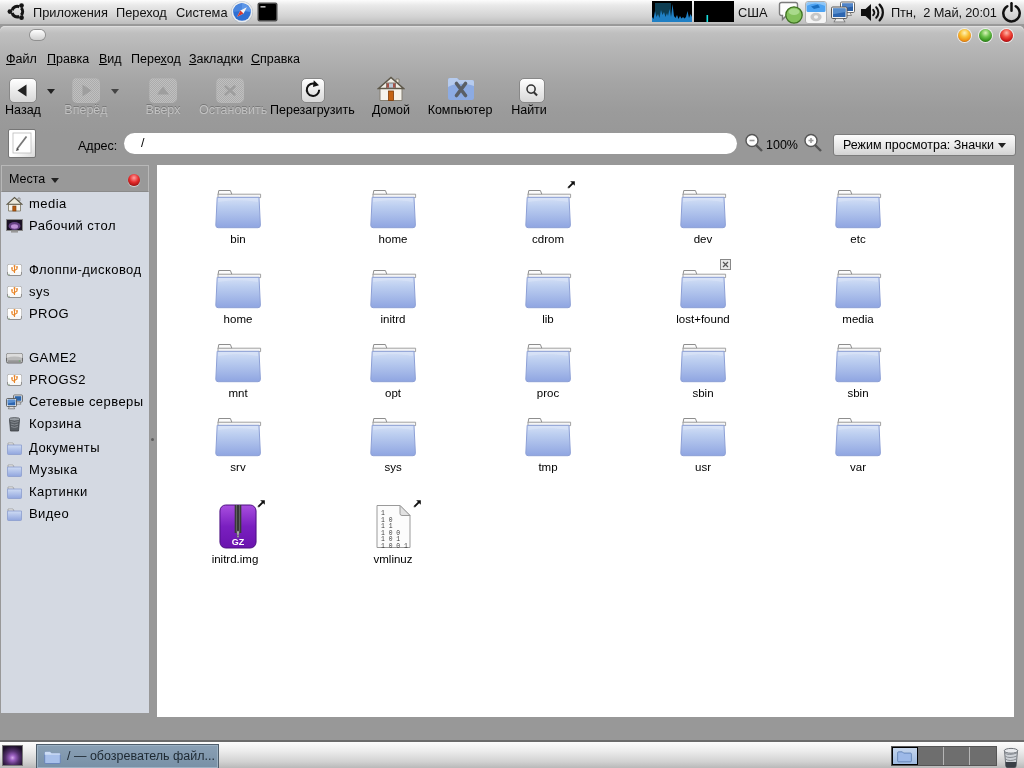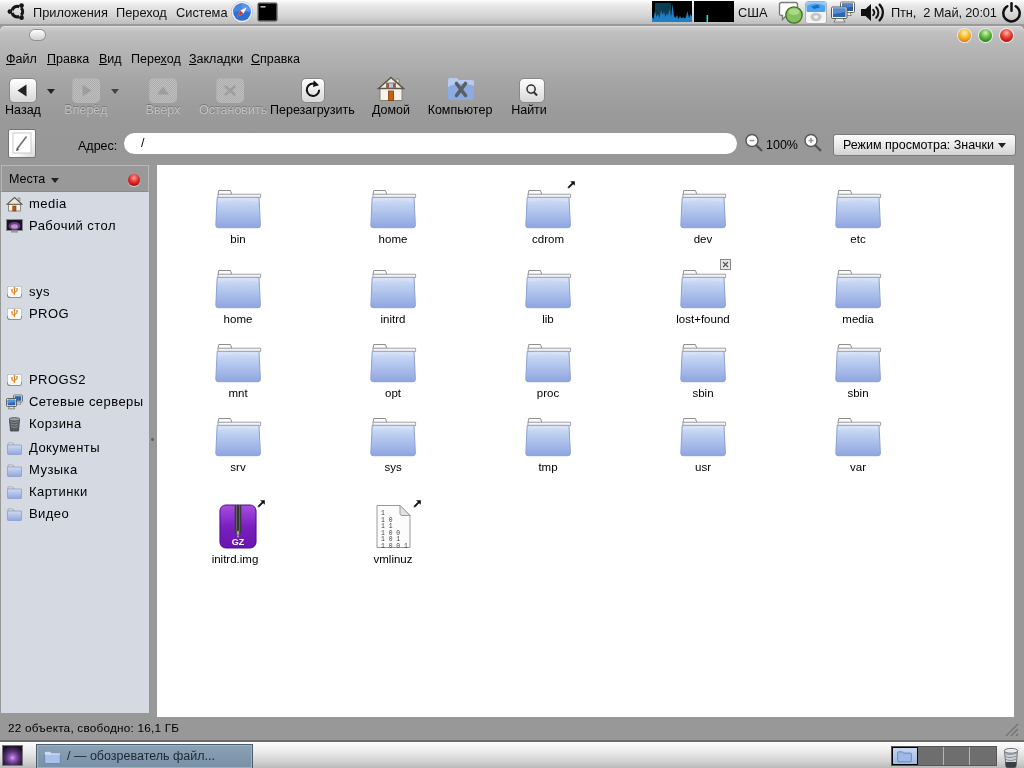--- a/index.html
+++ b/index.html
@@ -23,21 +23,21 @@
 #sbhead{left:1px;top:139px;width:148px;height:27px;background:#999;border:1px solid #b8b8b8;border-bottom:1px solid #8a8a8a;font-size:12.5px;color:#000}
 #sidebar{left:1px;top:166px;width:148px;height:521px;background:#d4d9e2}
 #content{left:157px;top:139px;width:857px;height:552px;background:#fff}
 .srow{position:absolute;left:0;width:148px;height:22px;font-size:13px;color:#000}
 .srow .ic{position:absolute;left:5px;top:3px}
 .srow .tx{position:absolute;left:28px;top:3px;white-space:nowrap;letter-spacing:0.45px}
 .sel{background:linear-gradient(#aab8d2,#9cabc8);color:#fff}
 #statusbar{left:0;top:691px;width:1024px;height:23px;font-size:11.8px;color:#000;letter-spacing:0.2px}
 .cell{position:absolute;width:120px;text-align:center;font-size:11.5px;color:#000}
 #taskbar{left:0;top:740px;width:1024px;height:28px;background:linear-gradient(#fdfdfd,#ececec 35%,#d2d2d2 75%,#b9b9b9);border-top:2px solid #6b6b6b}
-#taskbtn{left:36px;top:2px;width:217px;height:25px;background:linear-gradient(#8aa0b5,#7890a6);border:1px solid #4e5d6b;box-shadow:inset 0 0 0 1px #9cb1c3;font-size:12.5px;color:#1d2831;line-height:23px}
+#taskbtn{left:36px;top:2px;width:183px;height:25px;background:linear-gradient(#8aa0b5,#7890a6);border:1px solid #4e5d6b;box-shadow:inset 0 0 0 1px #9cb1c3;font-size:12.5px;color:#1d2831;line-height:23px}
 #wss{left:891px;top:4px;width:106px;height:20px;background:#6e6e6e;border:1px solid #555;display:flex}
 #wss .ws{width:26.5px;height:18px;border-right:1px solid #b5b5b5}
 </style></head><body>
 <svg width="0" height="0" style="position:absolute">
 <defs>
 <linearGradient id="fg" x1="0" y1="0" x2="0" y2="1">
   <stop offset="0" stop-color="#d4e0f6"></stop>
         <stop offset="0.3" stop-color="#bccef0"></stop>
         <stop offset="1" stop-color="#8fa5e1"></stop>
 </linearGradient>
@@ -238,51 +238,76 @@
       </div>
     <div class="srow" style="top:23px">
         <span class="ic"><svg width="17" height="16" viewBox="0 0 17 16">
             <rect x="0.5" y="1.5" width="16" height="11" fill="#1a1225" stroke="#888"></rect>
             <ellipse cx="8.5" cy="8" rx="6" ry="4" fill="#7a4f9d" opacity=".8"></ellipse>
             <ellipse cx="8.5" cy="8.5" rx="3.5" ry="2.2" fill="#c99ae0" opacity=".9"></ellipse>
             <rect x="5" y="13" width="7" height="1.6" fill="#999"></rect>
           </svg></span>
         <span class="tx">Рабочий стол</span>
       </div>
-    <div class="srow" style="top:89px">
+    <div class="srow" style="top:67px">
         <span class="ic"><svg width="17" height="16" viewBox="0 0 17 16">
             <rect x="1.5" y="2.5" width="14" height="11" rx="1.5" fill="#f8f8f8" stroke="#909090"></rect>
             <path d="M1.5 10 a13 6 0 0 1 14 0 v-6 a1.5 1.5 0 0 0 -1.5 -1.5 h-11 a1.5 1.5 0 0 0 -1.5 1.5 Z" fill="#fff"></path>
             <g stroke="#e8862a" stroke-width="1.1" fill="none">
               <line x1="8.5" y1="4" x2="8.5" y2="11"></line>
               <path d="M8.5 9.5 L6 8 V6.5"></path>
               <path d="M8.5 8.5 L11 7 V5.5"></path>
             </g>
             <circle cx="8.5" cy="4" r="1" fill="#e8862a"></circle>
             <rect x="5.2" y="5.2" width="1.6" height="1.6" fill="#e8862a"></rect>
             <circle cx="11" cy="5" r=".9" fill="#e8862a"></circle>
             <circle cx="3" cy="12.5" r=".7" fill="#8a8"></circle>
           </svg></span>
-        <span class="tx">sys</span>
-      </div>
-    <div class="srow" style="top:111px">
+        <span class="tx">Флоппи-дисковод</span>
+      </div>
+    <div class="srow" style="top:89px">
         <span class="ic"><svg width="17" height="16" viewBox="0 0 17 16">
             <rect x="1.5" y="2.5" width="14" height="11" rx="1.5" fill="#f8f8f8" stroke="#909090"></rect>
             <path d="M1.5 10 a13 6 0 0 1 14 0 v-6 a1.5 1.5 0 0 0 -1.5 -1.5 h-11 a1.5 1.5 0 0 0 -1.5 1.5 Z" fill="#fff"></path>
             <g stroke="#e8862a" stroke-width="1.1" fill="none">
               <line x1="8.5" y1="4" x2="8.5" y2="11"></line>
               <path d="M8.5 9.5 L6 8 V6.5"></path>
               <path d="M8.5 8.5 L11 7 V5.5"></path>
             </g>
             <circle cx="8.5" cy="4" r="1" fill="#e8862a"></circle>
             <rect x="5.2" y="5.2" width="1.6" height="1.6" fill="#e8862a"></rect>
             <circle cx="11" cy="5" r=".9" fill="#e8862a"></circle>
             <circle cx="3" cy="12.5" r=".7" fill="#8a8"></circle>
           </svg></span>
+        <span class="tx">sys</span>
+      </div>
+    <div class="srow" style="top:111px">
+        <span class="ic"><svg width="17" height="16" viewBox="0 0 17 16">
+            <rect x="1.5" y="2.5" width="14" height="11" rx="1.5" fill="#f8f8f8" stroke="#909090"></rect>
+            <path d="M1.5 10 a13 6 0 0 1 14 0 v-6 a1.5 1.5 0 0 0 -1.5 -1.5 h-11 a1.5 1.5 0 0 0 -1.5 1.5 Z" fill="#fff"></path>
+            <g stroke="#e8862a" stroke-width="1.1" fill="none">
+              <line x1="8.5" y1="4" x2="8.5" y2="11"></line>
+              <path d="M8.5 9.5 L6 8 V6.5"></path>
+              <path d="M8.5 8.5 L11 7 V5.5"></path>
+            </g>
+            <circle cx="8.5" cy="4" r="1" fill="#e8862a"></circle>
+            <rect x="5.2" y="5.2" width="1.6" height="1.6" fill="#e8862a"></rect>
+            <circle cx="11" cy="5" r=".9" fill="#e8862a"></circle>
+            <circle cx="3" cy="12.5" r=".7" fill="#8a8"></circle>
+          </svg></span>
         <span class="tx">PROG</span>
+      </div>
+    <div class="srow" style="top:155px">
+        <span class="ic"><svg width="17" height="16" viewBox="0 0 17 16">
+            <rect x="0.5" y="3.5" width="16" height="9.5" rx="1.5" fill="#b9b9b9" stroke="#686868"></rect>
+            <path d="M0.5 8 a14 7 0 0 1 16 0 v-3 a1.5 1.5 0 0 0 -1.5 -1.5 h-13 a1.5 1.5 0 0 0 -1.5 1.5 Z" fill="#dcdcdc"></path>
+            <rect x="2" y="10.5" width="13" height="1.2" fill="#888"></rect>
+            <circle cx="13.5" cy="11" r=".8" fill="#6fae6f"></circle>
+          </svg></span>
+        <span class="tx">GAME2</span>
       </div>
     <div class="srow" style="top:177px">
         <span class="ic"><svg width="17" height="16" viewBox="0 0 17 16">
             <rect x="1.5" y="2.5" width="14" height="11" rx="1.5" fill="#f8f8f8" stroke="#909090"></rect>
             <path d="M1.5 10 a13 6 0 0 1 14 0 v-6 a1.5 1.5 0 0 0 -1.5 -1.5 h-11 a1.5 1.5 0 0 0 -1.5 1.5 Z" fill="#fff"></path>
             <g stroke="#e8862a" stroke-width="1.1" fill="none">
               <line x1="8.5" y1="4" x2="8.5" y2="11"></line>
               <path d="M8.5 9.5 L6 8 V6.5"></path>
               <path d="M8.5 8.5 L11 7 V5.5"></path>
             </g>
@@ -457,30 +482,20 @@
       <text x="6" y="30.5">1 0 0</text>
       <text x="6" y="37">1 0 1</text>
       <text x="6" y="43.5">1 0 0 1</text>
       </g>
     </svg>
     <svg class="abs" style="left:256px;top:335px" width="8" height="8" viewBox="0 0 8 8">
         <use href="#arrow-link"></use>
       </svg>
     <div class="cell" style="left:176px;top:387.5px">vmlinuz</div>
   </div>
-  <div class="abs" id="statusbar">
-      <span style="position:absolute;left:8px;top:4px">22 объекта, свободно: 16,1 ГБ</span>
-    <svg style="position:absolute;right:5px;bottom:4px" width="16" height="14" viewBox="0 0 16 14">
-        <g stroke="#707070" stroke-width="1.2">
-          <line x1="15" y1="2" x2="3" y2="14"></line>
-          <line x1="15" y1="7" x2="8" y2="14"></line>
-          <line x1="15" y1="12" x2="13" y2="14"></line>
-        </g>
-      </svg>
-  </div>
 </div>
 <div class="abs" id="taskbar">
   <div class="abs" style="left:2px;top:3px;width:21px;height:21px;background:radial-gradient(circle at 50% 62%,#d6a8ea 0%,#9a5fc0 18%,#54306e 45%,#1c1028 80%);border:1px solid #777"></div>
   <div class="abs" id="taskbtn">
     <svg style="position:absolute;left:7px;top:5px" width="17" height="15" viewBox="0 0 48 40">
         <path d="M2 8 a3 3 0 0 1 3 -3 h12 l4 4 h22 a3 3 0 0 1 3 3 v22 a3 3 0 0 1 -3 3 h-38 a3 3 0 0 1 -3 -3 Z" fill="#a8c0ea" stroke="#5b79b5" stroke-width="2"></path>
         <path d="M2 12 h44 v-1 a3 3 0 0 0 -3 -3 h-22 l-4 -4 h-12 a3 3 0 0 0 -3 3 Z" fill="#cdddf5"></path>
       </svg>
     <span style="position:absolute;left:30px">/ — обозреватель файл...</span>
   </div>

